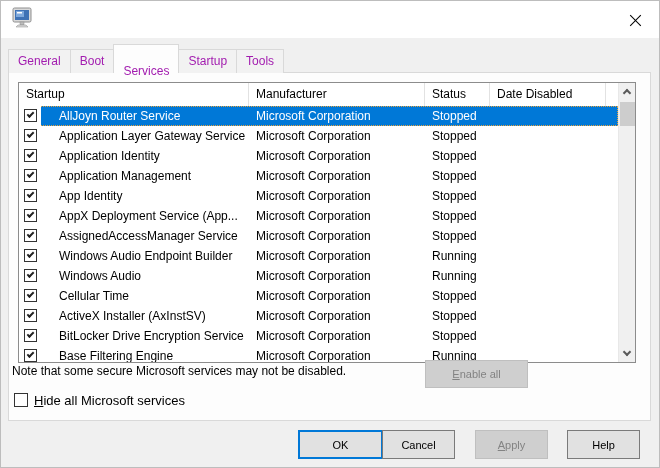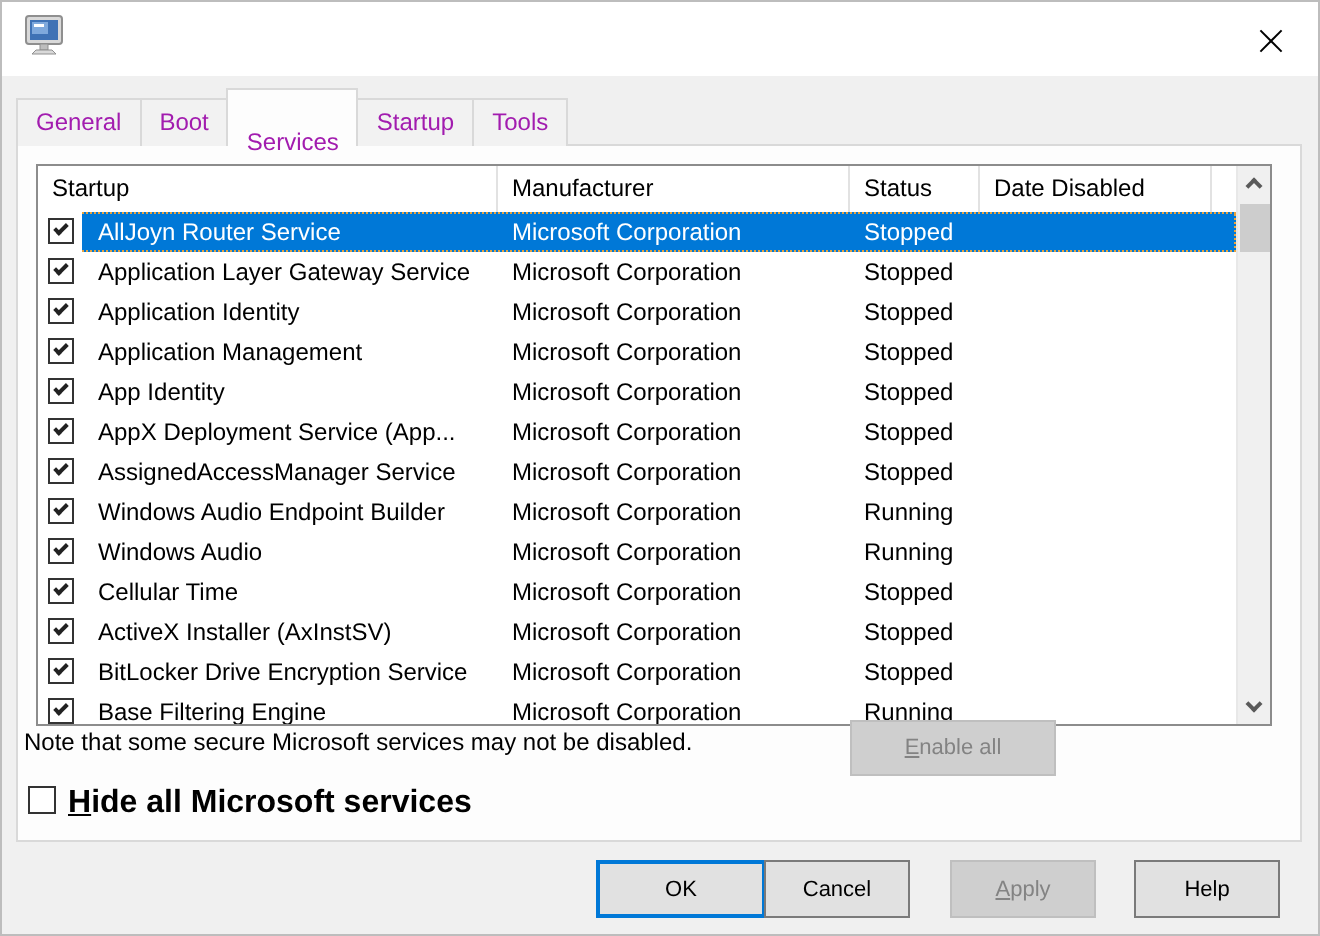--- a/index.html
+++ b/index.html
@@ -57,21 +57,21 @@
   .cb-cell { flex:none; width:22px; height:20px; position:relative; background:#fff; }
   .cb {
     position:absolute; left:5px; top:3px; width:13px; height:13px;
     background:#fff; border:1px solid #333;
   }
   .cb .check {
     position:absolute; left:2px; top:2px; width:7px; height:4px;
     border-left:2px solid #222; border-bottom:2px solid #222; transform:rotate(-45deg);
   }
   .cell { height:20px; line-height:20px; white-space:nowrap; overflow:hidden; flex:none; font-size:12px; }
-  .cell.svc  { width:208px; padding-left:8px; }
+  .cell.svc  { width:208px; padding-left:18px; }
   .cell.mfr  { width:176px; padding-left:7px; }
   .cell.stat { width:65px;  padding-left:7px; }
   .cell.date { flex:1 1 auto; padding-left:7px; }
 
   
   .scrollbar { position:absolute; top:0; right:0; width:17px; bottom:0; background:#f0f0f0; border-left:1px solid #e8e8e8; }
   .sb-btn { position:absolute; left:0; width:17px; height:17px; background:#f0f0f0; }
   .sb-btn.up { top:0; } .sb-btn.down { bottom:0; }
   .chev { position:absolute; left:5px; width:6px; height:6px; border:solid #5a5a5a; border-width:2px 2px 0 0; }
   .chev.up   { top:7px; transform:rotate(-45deg); }
@@ -83,21 +83,21 @@
   .btn {
     position:absolute; height:28px; background:#e1e1e1; border:1px solid #7a7a7a;
     font-size:11px; text-align:center; font-family:inherit; color:#000;
   }
   .btn:disabled, .btn.disabled { background:#cfcfcf; border-color:#bfbfbf; color:#838383; }
   .btn-enable  { left:416px; top:287px; width:103px; }
   .btn-disable { left:528px; top:287px; width:101px; }
 
   .hide-row { position:absolute; left:5px; top:320px; height:16px; }
   .hide-cb { position:absolute; left:0; top:0; width:14px; height:14px; background:#fff; border:1px solid #333; }
-  .hide-label { position:absolute; left:20px; top:0; white-space:nowrap; font-size:16px;font-weight:bold; }
+  .hide-label { position:absolute; left:20px; top:0; white-space:nowrap; font-size:13px; }
 
   
   .btn-ok     { left:298px; top:430px; width:85px; height:29px; border:2px solid #0078d7; }
   .btn-cancel { left:382px; top:430px; width:73px; height:29px; }
   .btn-apply  { left:475px; top:430px; width:73px; height:29px; }
   .btn-help   { left:567px; top:430px; width:73px; height:29px; }
 
   u { text-decoration:underline; }
 </style>
 </head>

